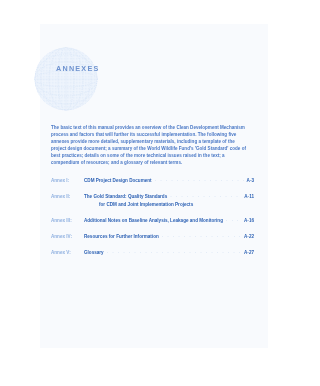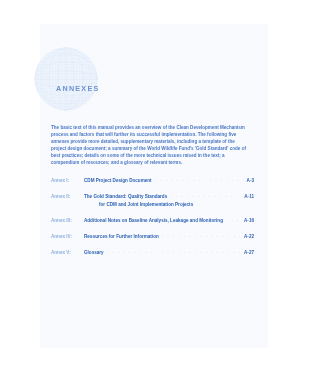--- a/index.html
+++ b/index.html
@@ -16,21 +16,21 @@
     background:#f8fafd;
   }
 
   
   .globe-wrap{
     position:absolute;left:25px;top:46px;width:82px;height:66px;
   }
   .globe-svg{display:block;width:82px;height:66px;}
 
   .annexes-title{
-    position:absolute;left:56px;top:84px;
+    position:absolute;left:56px;top:64px;
     font-size:7.2px;font-weight:700;letter-spacing:1.25px;
     color:#6f93cf;
     font-family:"Liberation Sans",sans-serif;
     white-space:nowrap;
   }
 
   
   .intro{
     position:absolute;left:51px;top:125px;width:199px;
     color:#4b79c6;

